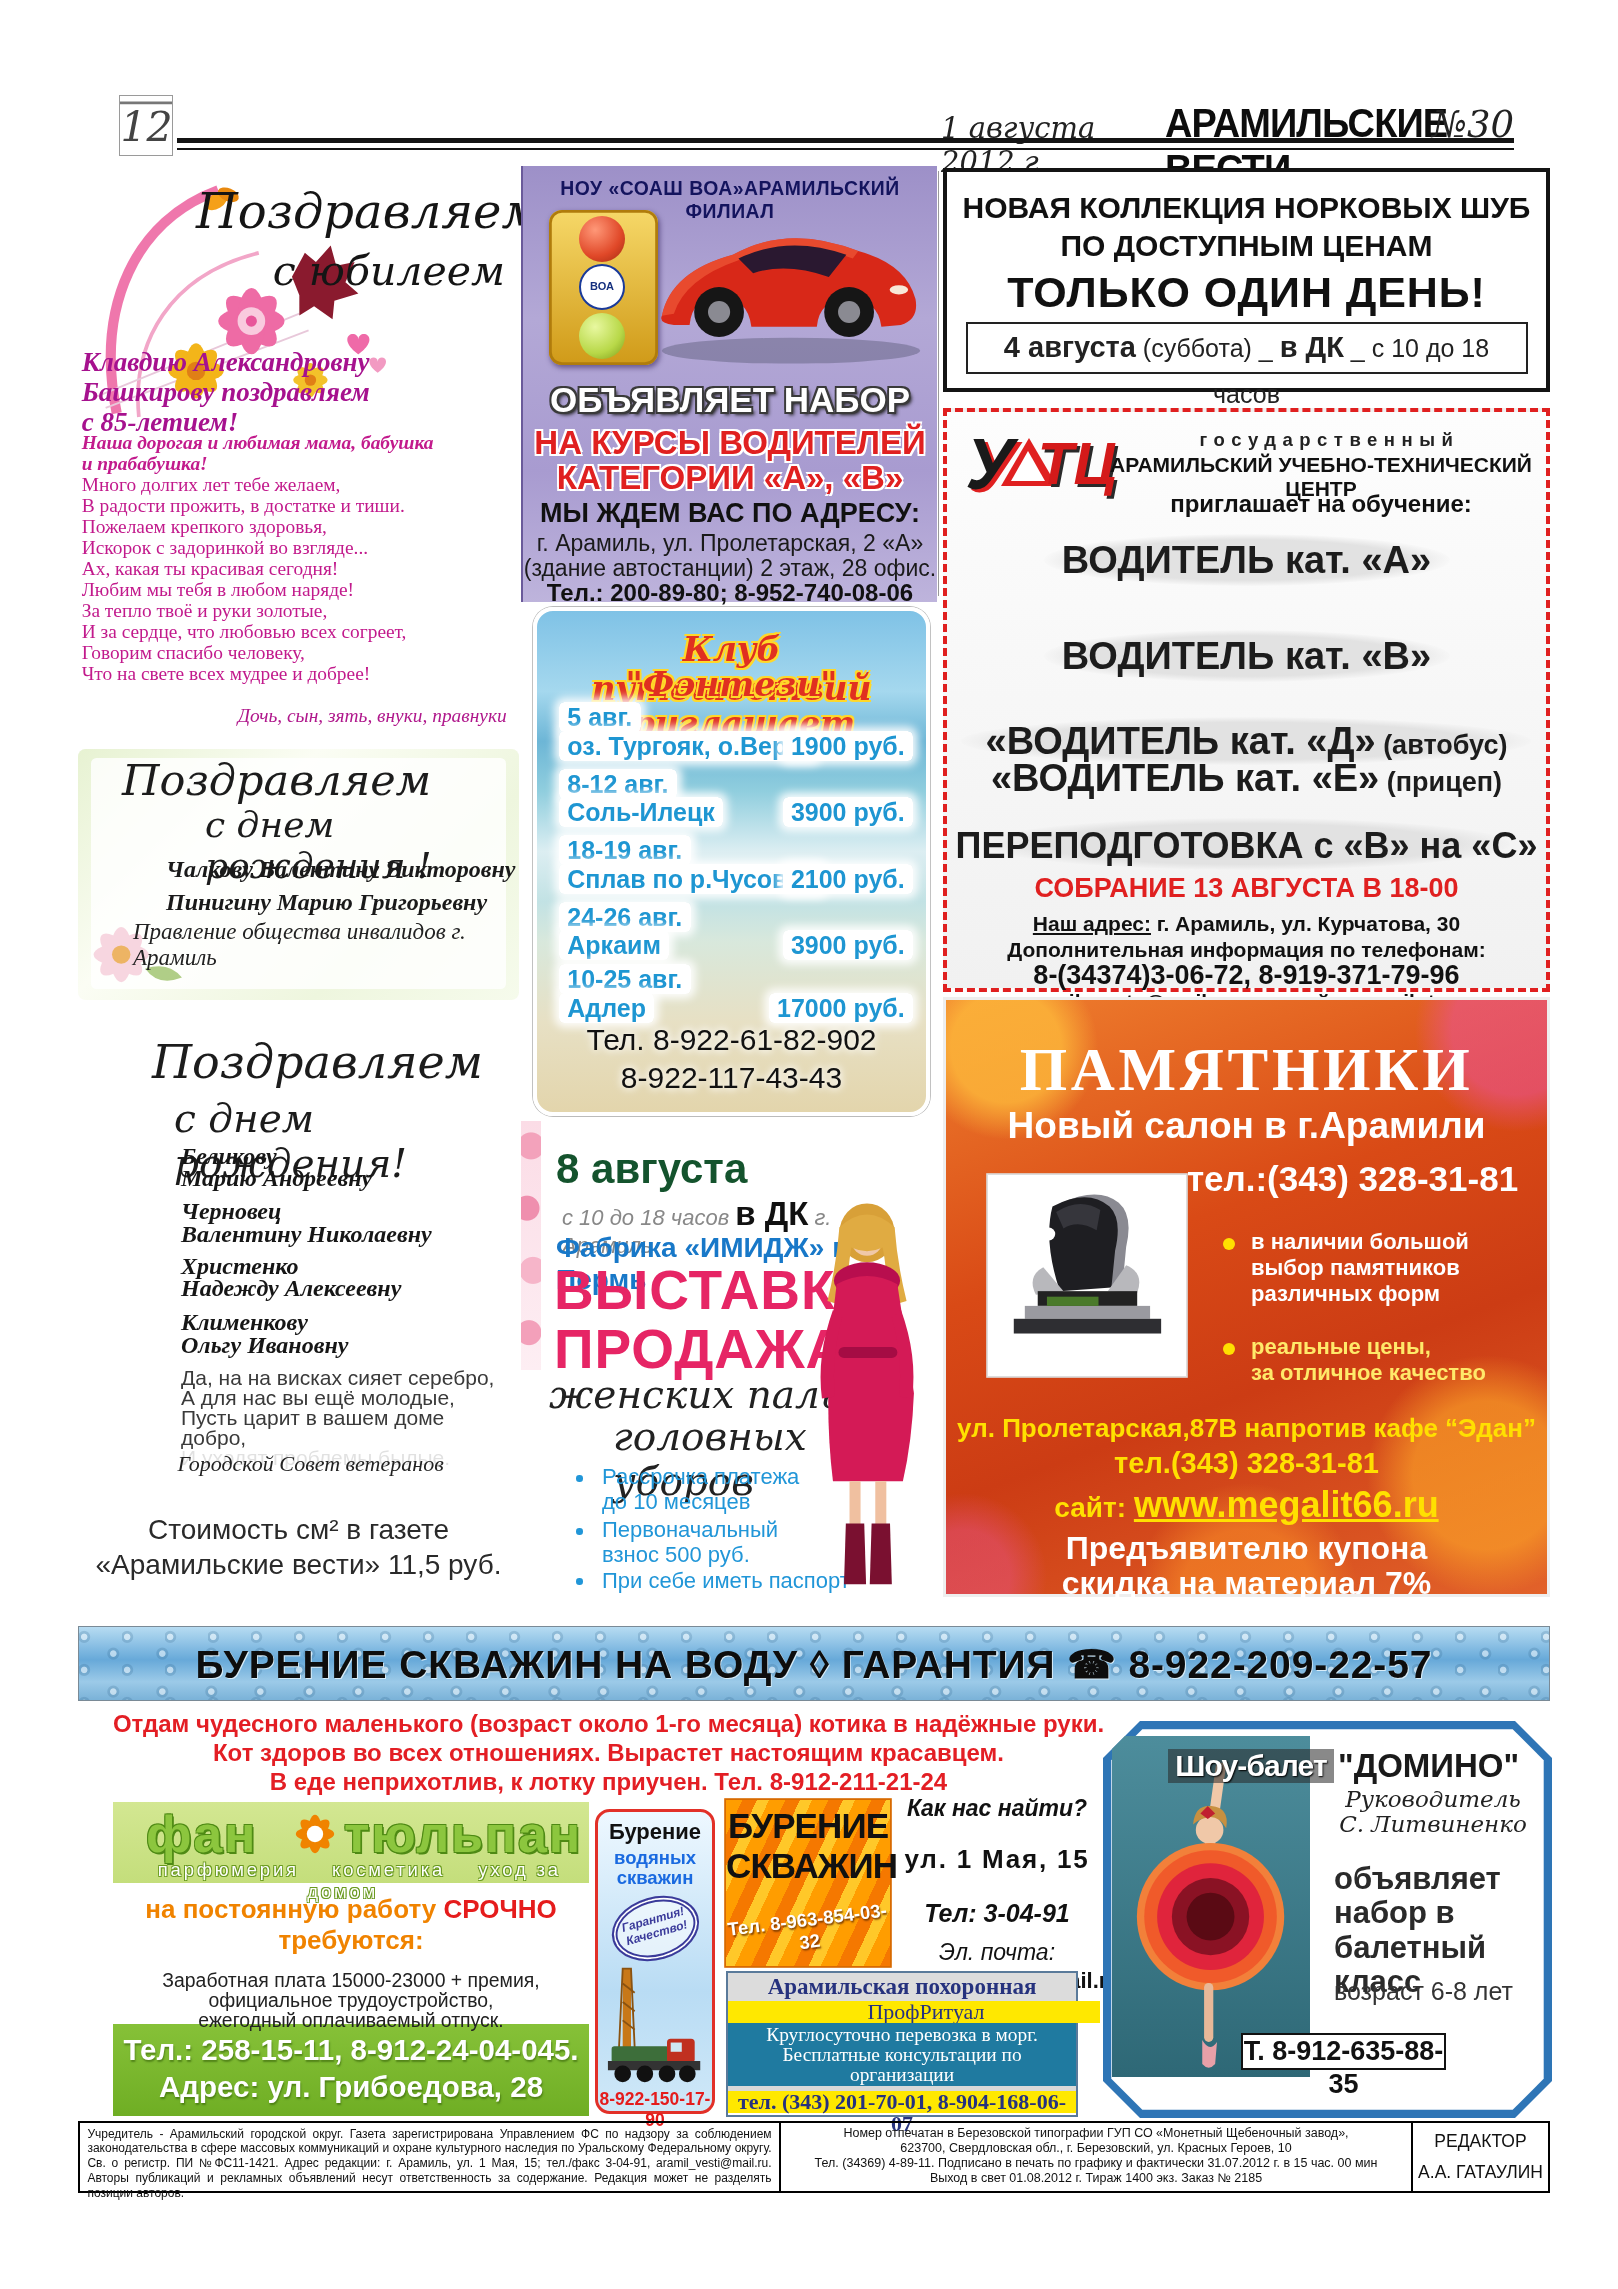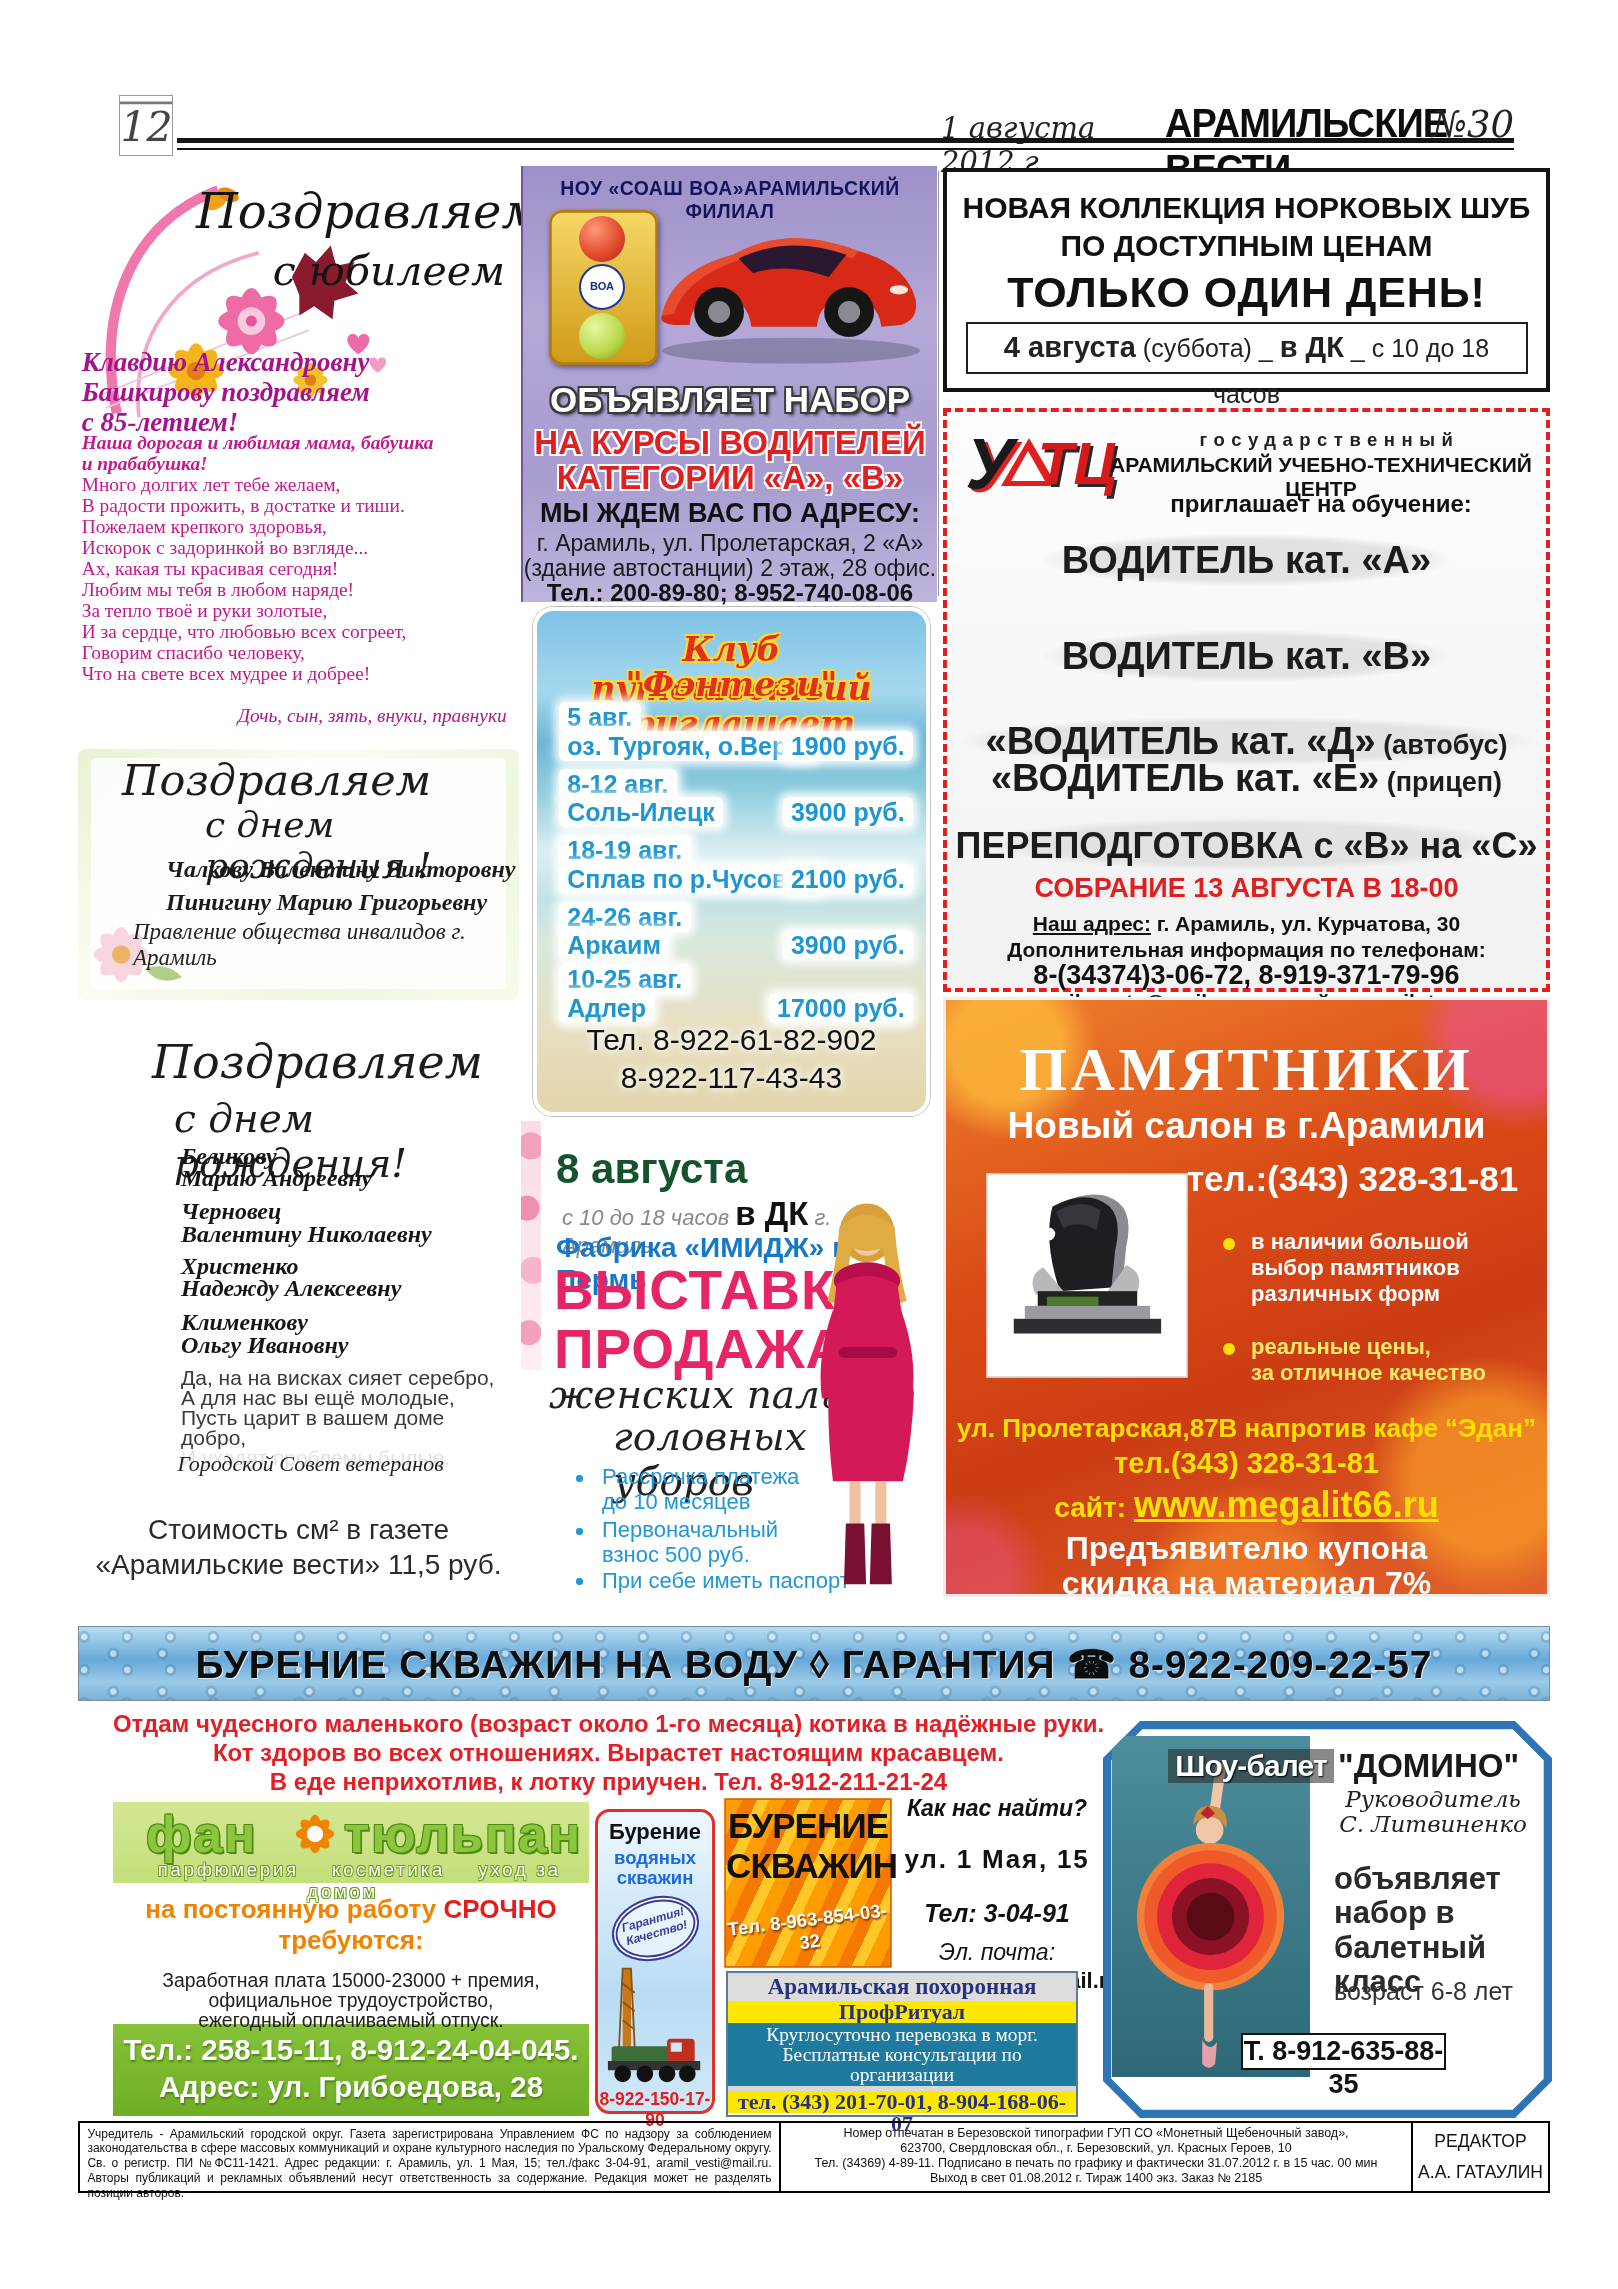--- a/index.html
+++ b/index.html
@@ -204,21 +204,21 @@
   #fu{left:900px;top:1795px;width:194px;text-align:center;color:#111;}
   #fu .t{font-size:23px;font-weight:bold;font-style:italic;}
   #fu .a{margin-top:22px;font-size:26px;font-weight:bold;letter-spacing:1.8px;}
   #fu .p{margin-top:24px;font-size:25px;font-weight:bold;font-style:italic;}
   #fu .el{margin-top:11px;font-size:23px;font-style:italic;}
   #fu .em{margin-top:1.8px;font-size:22px;font-weight:bold;}
 
   
   #rit{left:726px;top:1971px;width:352px;height:146px;border:2.8px solid #5a7a9a;box-sizing:border-box;}
   #rit .g1{left:0;top:0;width:100%;height:28px;background:#dcdcdc;line-height:28px;font-size:23px;color:#26327e;font-weight:bold;font-family:"Liberation Serif",serif;}
-  #rit .y1{left:0;top:28px;width:100%;height:22px;background:#ffe800;line-height:22px;font-size:22px;color:#26327e;font-weight:bold;font-family:"Liberation Serif",serif;}
+  #rit .y1{left:0;top:28px;width:100%;height:22px;background:#ffe800;line-height:22px;font-size:22px;color:#26327e;font-weight:normal;font-family:"Liberation Serif",serif;padding-left:24px;}
   #rit .bl{left:0;top:50px;width:100%;height:63px;background:#1f7aa0;color:#fff;font-size:19.4px;line-height:20px;font-family:"Liberation Serif",serif;padding-top:1.8px;box-sizing:border-box;}
   #rit .g2{left:0;top:113px;width:100%;height:5.5px;background:#d8d8d8;}
   #rit .y2{left:0;top:118px;width:100%;height:22px;background:#ffe800;line-height:22px;font-size:22px;color:#26327e;font-weight:bold;font-family:"Liberation Serif",serif;}
 
   
   #dom{left:1103px;top:1721px;width:449px;height:397px;background:#2e75b6;
        clip-path:polygon(37px 0,calc(100% - 37px) 0,100% 37px,100% calc(100% - 37px),calc(100% - 37px) 100%,37px 100%,0 calc(100% - 37px),0 37px);}
   #dom .in{left:8.3px;top:8.3px;right:8.3px;bottom:8.3px;background:#fff;
        clip-path:polygon(31px 0,calc(100% - 31px) 0,100% 31px,100% calc(100% - 31px),calc(100% - 31px) 100%,31px 100%,0 calc(100% - 31px),0 31px);}
   #dom .photo{left:9.2px;top:14.8px;width:198px;height:341px;background:linear-gradient(180deg,#4d8d9c,#2e6876);}

